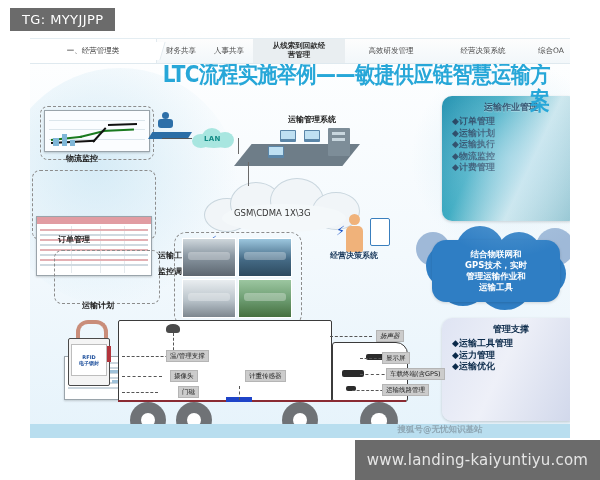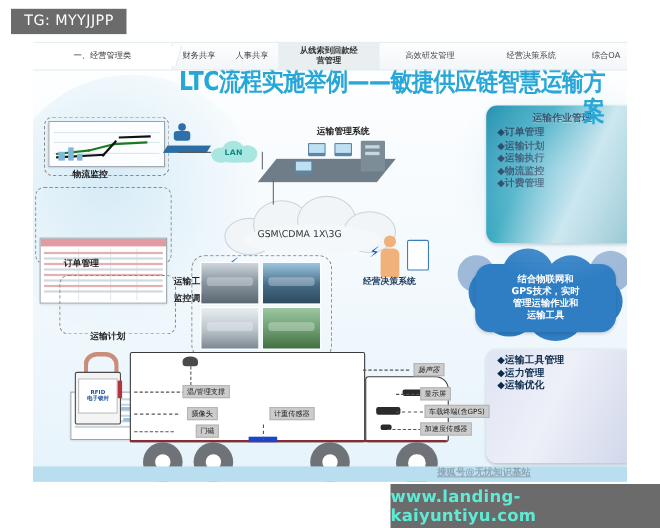--- a/index.html
+++ b/index.html
@@ -209,26 +209,26 @@
   .lock .plate span{font-size:5px;color:#1d4f9c;font-weight:bold;line-height:1.25;}
   .lock .redtab{position:absolute;left:41px;top:26px;width:4px;height:16px;background:#b3343c;}
 
   
   .tgbanner{
     position:absolute;left:10px;top:8px;padding:4px 12px;background:#6b6b6b;
     color:#fff;font-size:13px;letter-spacing:.4px;z-index:30;
   }
   .urlbanner{
     position:absolute;left:355px;top:440px;width:245px;height:40px;background:#6b6b6b;
-    color:#5eead4;font-size:15px;display:flex;align-items:center;justify-content:center;
-    letter-spacing:.2px;z-index:30;font-weight:bold;
+    color:#e5e5e5;font-size:15px;display:flex;align-items:center;justify-content:center;
+    letter-spacing:.2px;z-index:30;
   }
   .wmark{
     position:absolute;left:345px;top:424px;width:190px;text-align:center;
-    font-size:8.5px;color:#8aa0ad;font-weight:bold;z-index:20;opacity:.9;text-decoration:underline;
+    font-size:8.5px;color:#8aa0ad;font-weight:bold;z-index:20;opacity:.9;
   }
   .bluestrip{position:absolute;left:30px;top:424px;width:540px;height:14px;background:#b9deef;}
 </style>
 </head>
 <body>
 
 <div class="stage">
 
   <div class="slide">
 
@@ -387,20 +387,21 @@
         <div class="btxt">
           <div>结合物联网和</div>
           <div>GPS技术，实时</div>
           <div>管理运输作业和</div>
           <div>运输工具</div>
         </div>
       </div>
     </div>
 
     <div class="panel lav" style="left:412px;top:290px;width:118px;height:92px;">
+      <div class="ptitle">管理支撑</div>
       <div class="pitem">◆<span>运输工具管理</span></div>
       <div class="pitem">◆<span>运力管理</span></div>
       <div class="pitem">◆<span>运输优化</span></div>
     </div>
 
     <div class="truckbox" style="left:0px;top:280px;width:420px;height:130px;">
 
       <div class="lock" style="left:36px;top:12px;width:50px;height:70px;">
         <div class="shackle"></div>
         <div class="bodyb"></div>
@@ -449,21 +450,21 @@
       <div class="dlineh" style="left:322px;top:82px;width:36px;"></div>
 
       <div class="slabel" style="left:136px;top:42px;">温/管理支撑</div>
       <div class="slabel" style="left:140px;top:62px;">摄像头</div>
       <div class="slabel" style="left:148px;top:78px;">门磁</div>
       <div class="slabel" style="left:215px;top:62px;">计重传感器</div>
 
       <div class="slabel" style="left:346px;top:22px;font-style:italic;">扬声器</div>
       <div class="slabel" style="left:352px;top:44px;">显示屏</div>
       <div class="slabel" style="left:356px;top:60px;">车载终端(含GPS)</div>
-      <div class="slabel" style="left:352px;top:76px;">加速度传感器</div>
+      <div class="slabel" style="left:352px;top:76px;">运输线路管理</div>
     </div>
 
   </div>
 
   <div class="bluestrip"></div>
 
   <div class="wmark">搜狐号@无忧知识基站</div>
 
   <div class="tgbanner">TG: MYYJJPP</div>
   <div class="urlbanner">www.landing-kaiyuntiyu.com</div>

